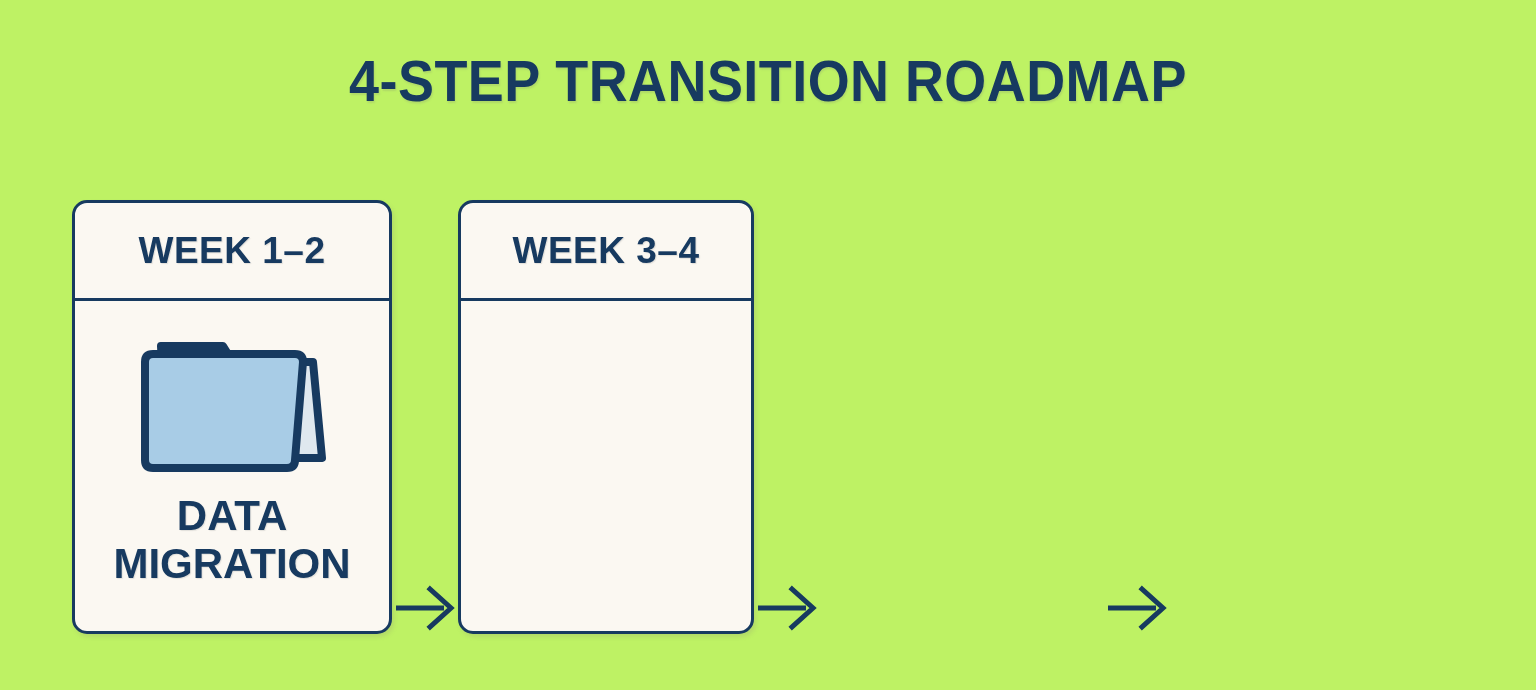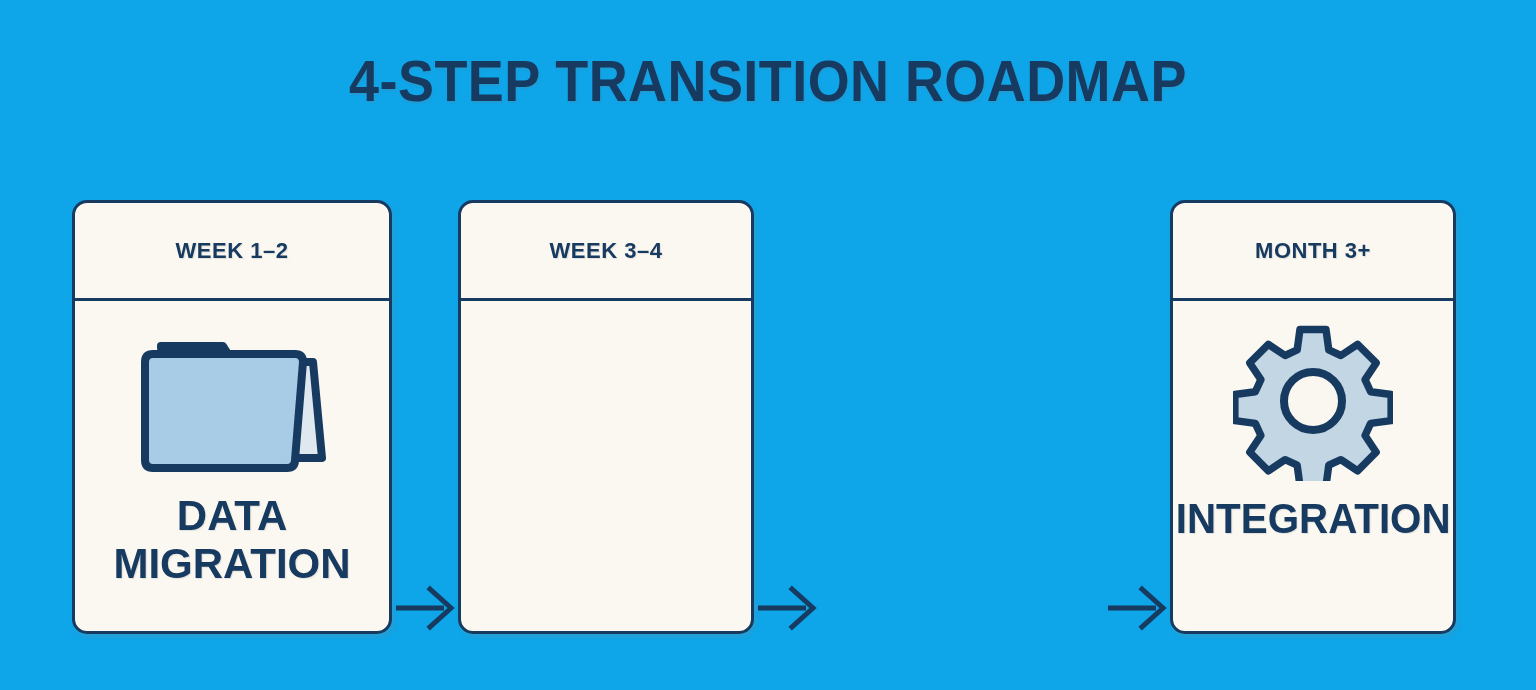--- a/index.html
+++ b/index.html
@@ -11,21 +11,21 @@
     height: 690px;
     background: #faf7f0;
     font-family: "Liberation Sans", sans-serif;
     overflow: hidden;
   }
 
   #canvas {
     position: relative;
     width: 1536px;
     height: 690px;
-    background: #0ea5e9;
+    background: #bef264;
   }
 
   
   #title {
     position: absolute;
     left: 0;
     top: 46px;
     width: 1536px;
     text-align: center;
     font-size: 58px;
@@ -67,21 +67,21 @@
     width: 100%;
     height: 98px;
     border-bottom: 3px solid #173a60;
     box-sizing: border-box;
     display: flex;
     align-items: center;
     justify-content: center;
   }
 
   .card-head-text {
-    font-size: 22px;
+    font-size: 37px;
     font-weight: bold;
     color: #173a60;
     letter-spacing: 0.5px;
     white-space: nowrap;
     text-shadow: 1px 1px 1px rgba(130,130,130,0.22);
   }
 
   .card-body {
     position: absolute;
     left: 0;
@@ -181,37 +181,15 @@
     </div>
 
 
     <div class="arrow" style="left:1108px;">
       <svg width="62" height="56" viewBox="0 0 62 56">
         <line x1="0" y1="28" x2="48" y2="28" stroke="#173a60" stroke-width="5"></line>
         <polyline points="34,9 55,28 34,47" fill="none" stroke="#173a60" stroke-width="5" stroke-linecap="square" stroke-linejoin="miter"></polyline>
       </svg>
     </div>
 
-    <div class="card" style="left:1170px; width:286px;">
-      <div class="card-head">
-        <span class="card-head-text">MONTH 3+</span>
-      </div>
-      <div class="card-body">
-        <div class="icon-slot">
-
-          <svg width="160" height="160" viewBox="0 0 160 160">
-            <g fill="#c3d6e4" stroke="#173a60" stroke-width="8" stroke-linejoin="round">
-              <path d="M66 8 L94 8 L97 30 L110 36 L128 24 L148 44
-                       L136 62 L142 75 L164 78 L164 106 L142 109
-                       L136 122 L148 140 L128 160 L110 148 L97 154
-                       L94 176 L66 176 L63 154 L50 148 L32 160
-                       L12 140 L24 122 L18 109 L-4 106 L-4 78
-                       L18 75 L24 62 L12 44 L32 24 L50 36 L63 30 Z" transform="translate(0,-12) scale(0.93) translate(6,14)"></path>
-            </g>
-            <circle cx="80" cy="80" r="29" fill="#faf7f0" stroke="#173a60" stroke-width="8"></circle>
-          </svg>
-        </div>
-        <div class="card-label tight">INTEGRATION</div>
-      </div>
-    </div>
 
   </div>
 </div>
 
 </body></html>

